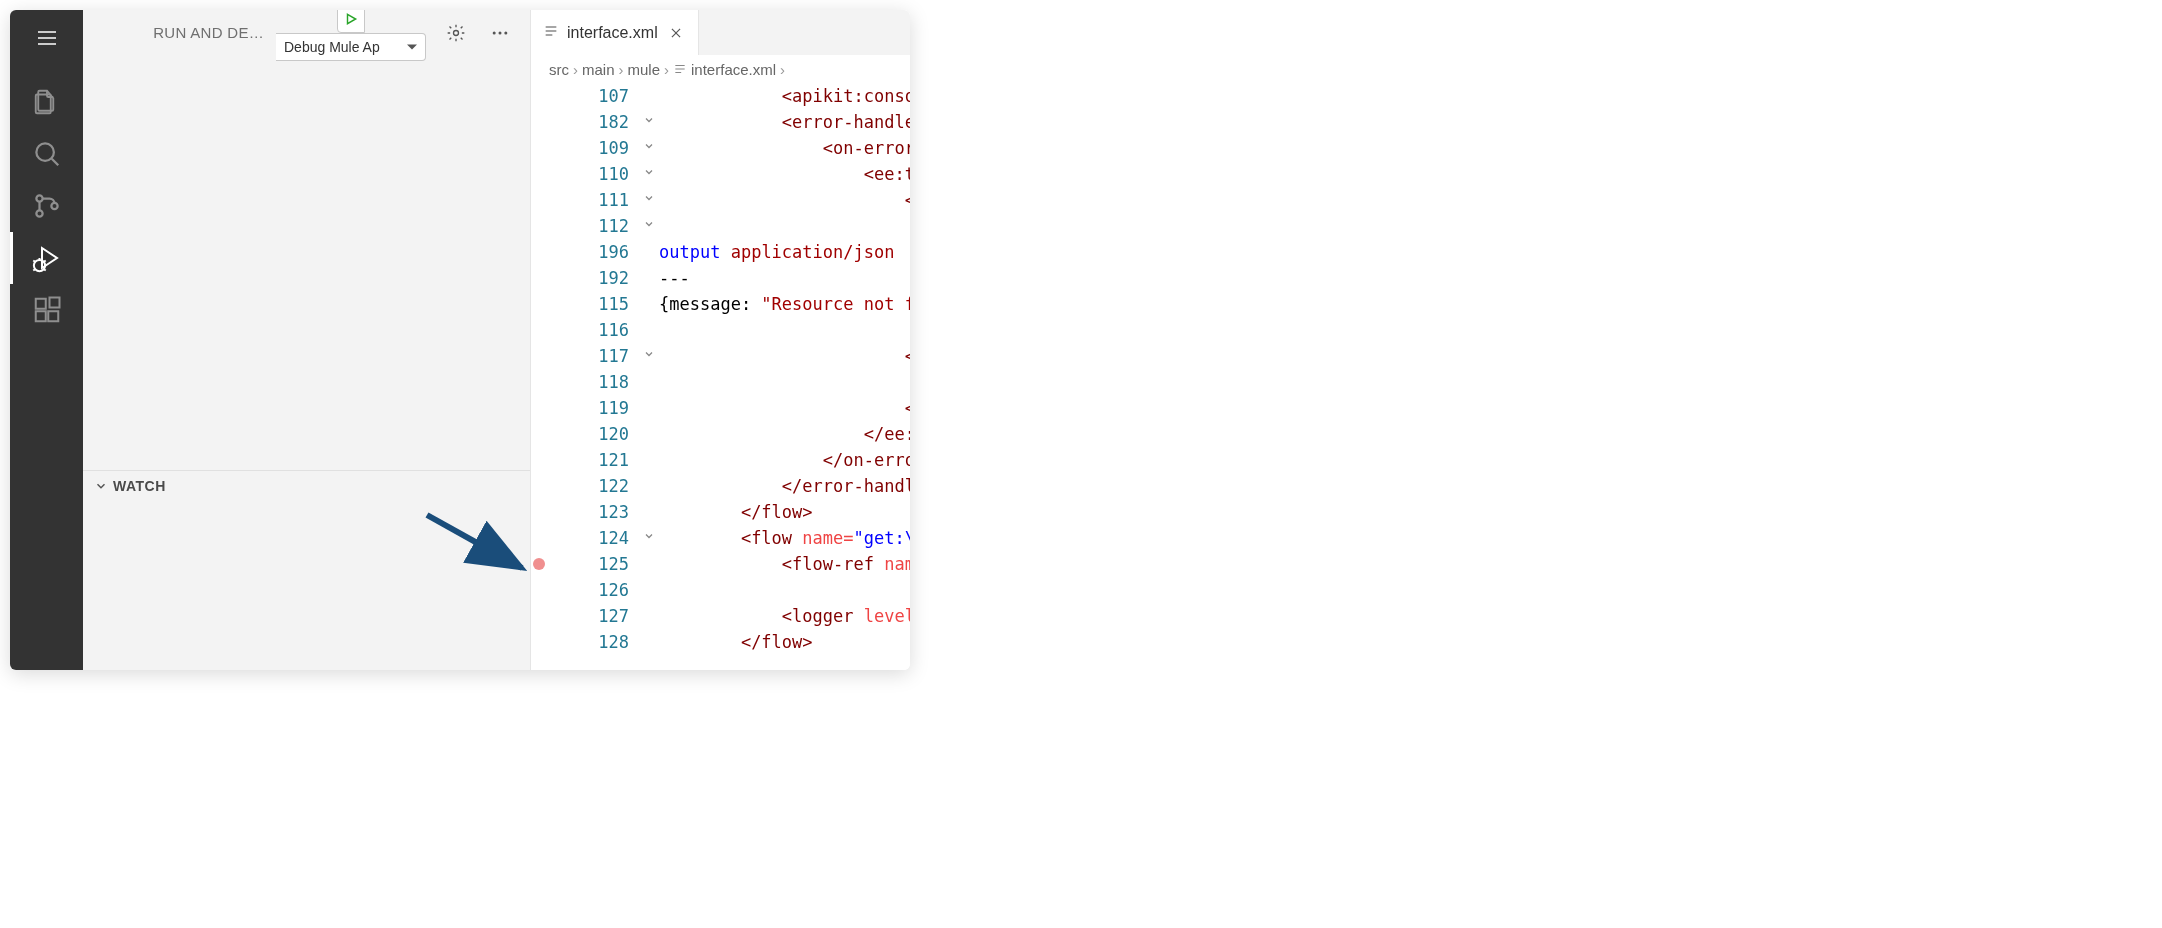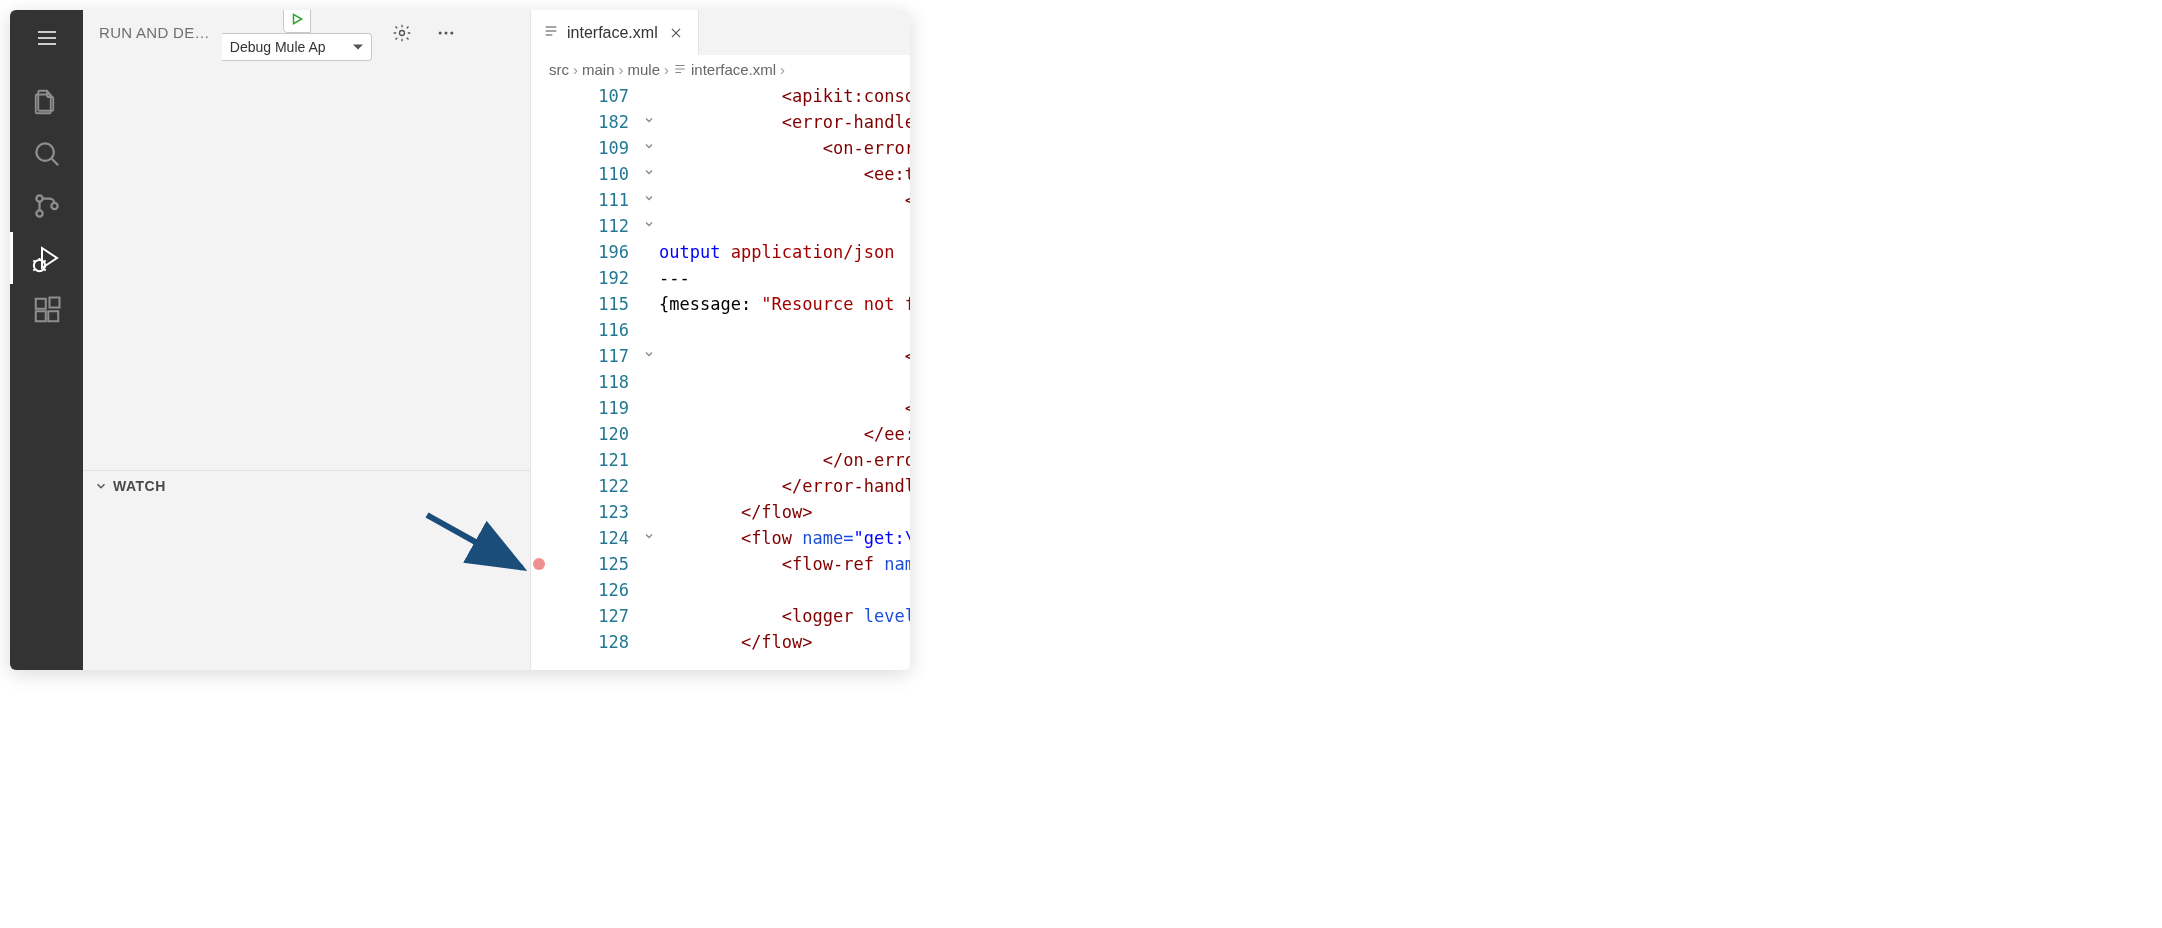--- a/index.html
+++ b/index.html
@@ -66,20 +66,21 @@
   display: flex;
   flex-direction: column;
   border-right: 1px solid #e5e5e5;
 }
 .side-header {
   height: 45px;
   display: flex;
   align-items: center;
   padding: 0 16px;
   gap: 12px;
+  justify-content: flex-end;
 }
 .side-title {
   font-size: 15px;
   color: #6f6f6f;
   font-weight: 400;
   letter-spacing: 0.3px;
   flex: 0 1 auto;
   white-space: nowrap;
   overflow: hidden;
   text-overflow: ellipsis;
@@ -241,21 +242,21 @@
   flex-shrink: 0;
 }
 .breakpoint {
   width: 12px;
   height: 12px;
   border-radius: 50%;
   background: #f08f8f;
   margin: 7px auto 0;
 }
 .tag { color: #800000; }
-.attr { color: #1d4ed8; }
+.attr { color: #ef4444; }
 .val { color: #0000ff; }
 .txt { color: #000; }
 .kw { color: #0000ff; margin-top: 31px; }
 .kw2 { color: #a00000; }
 .str { color: #a00000; }
 
 .arrow-overlay {
   position: absolute;
   left: 412px;
   top: 490px;

